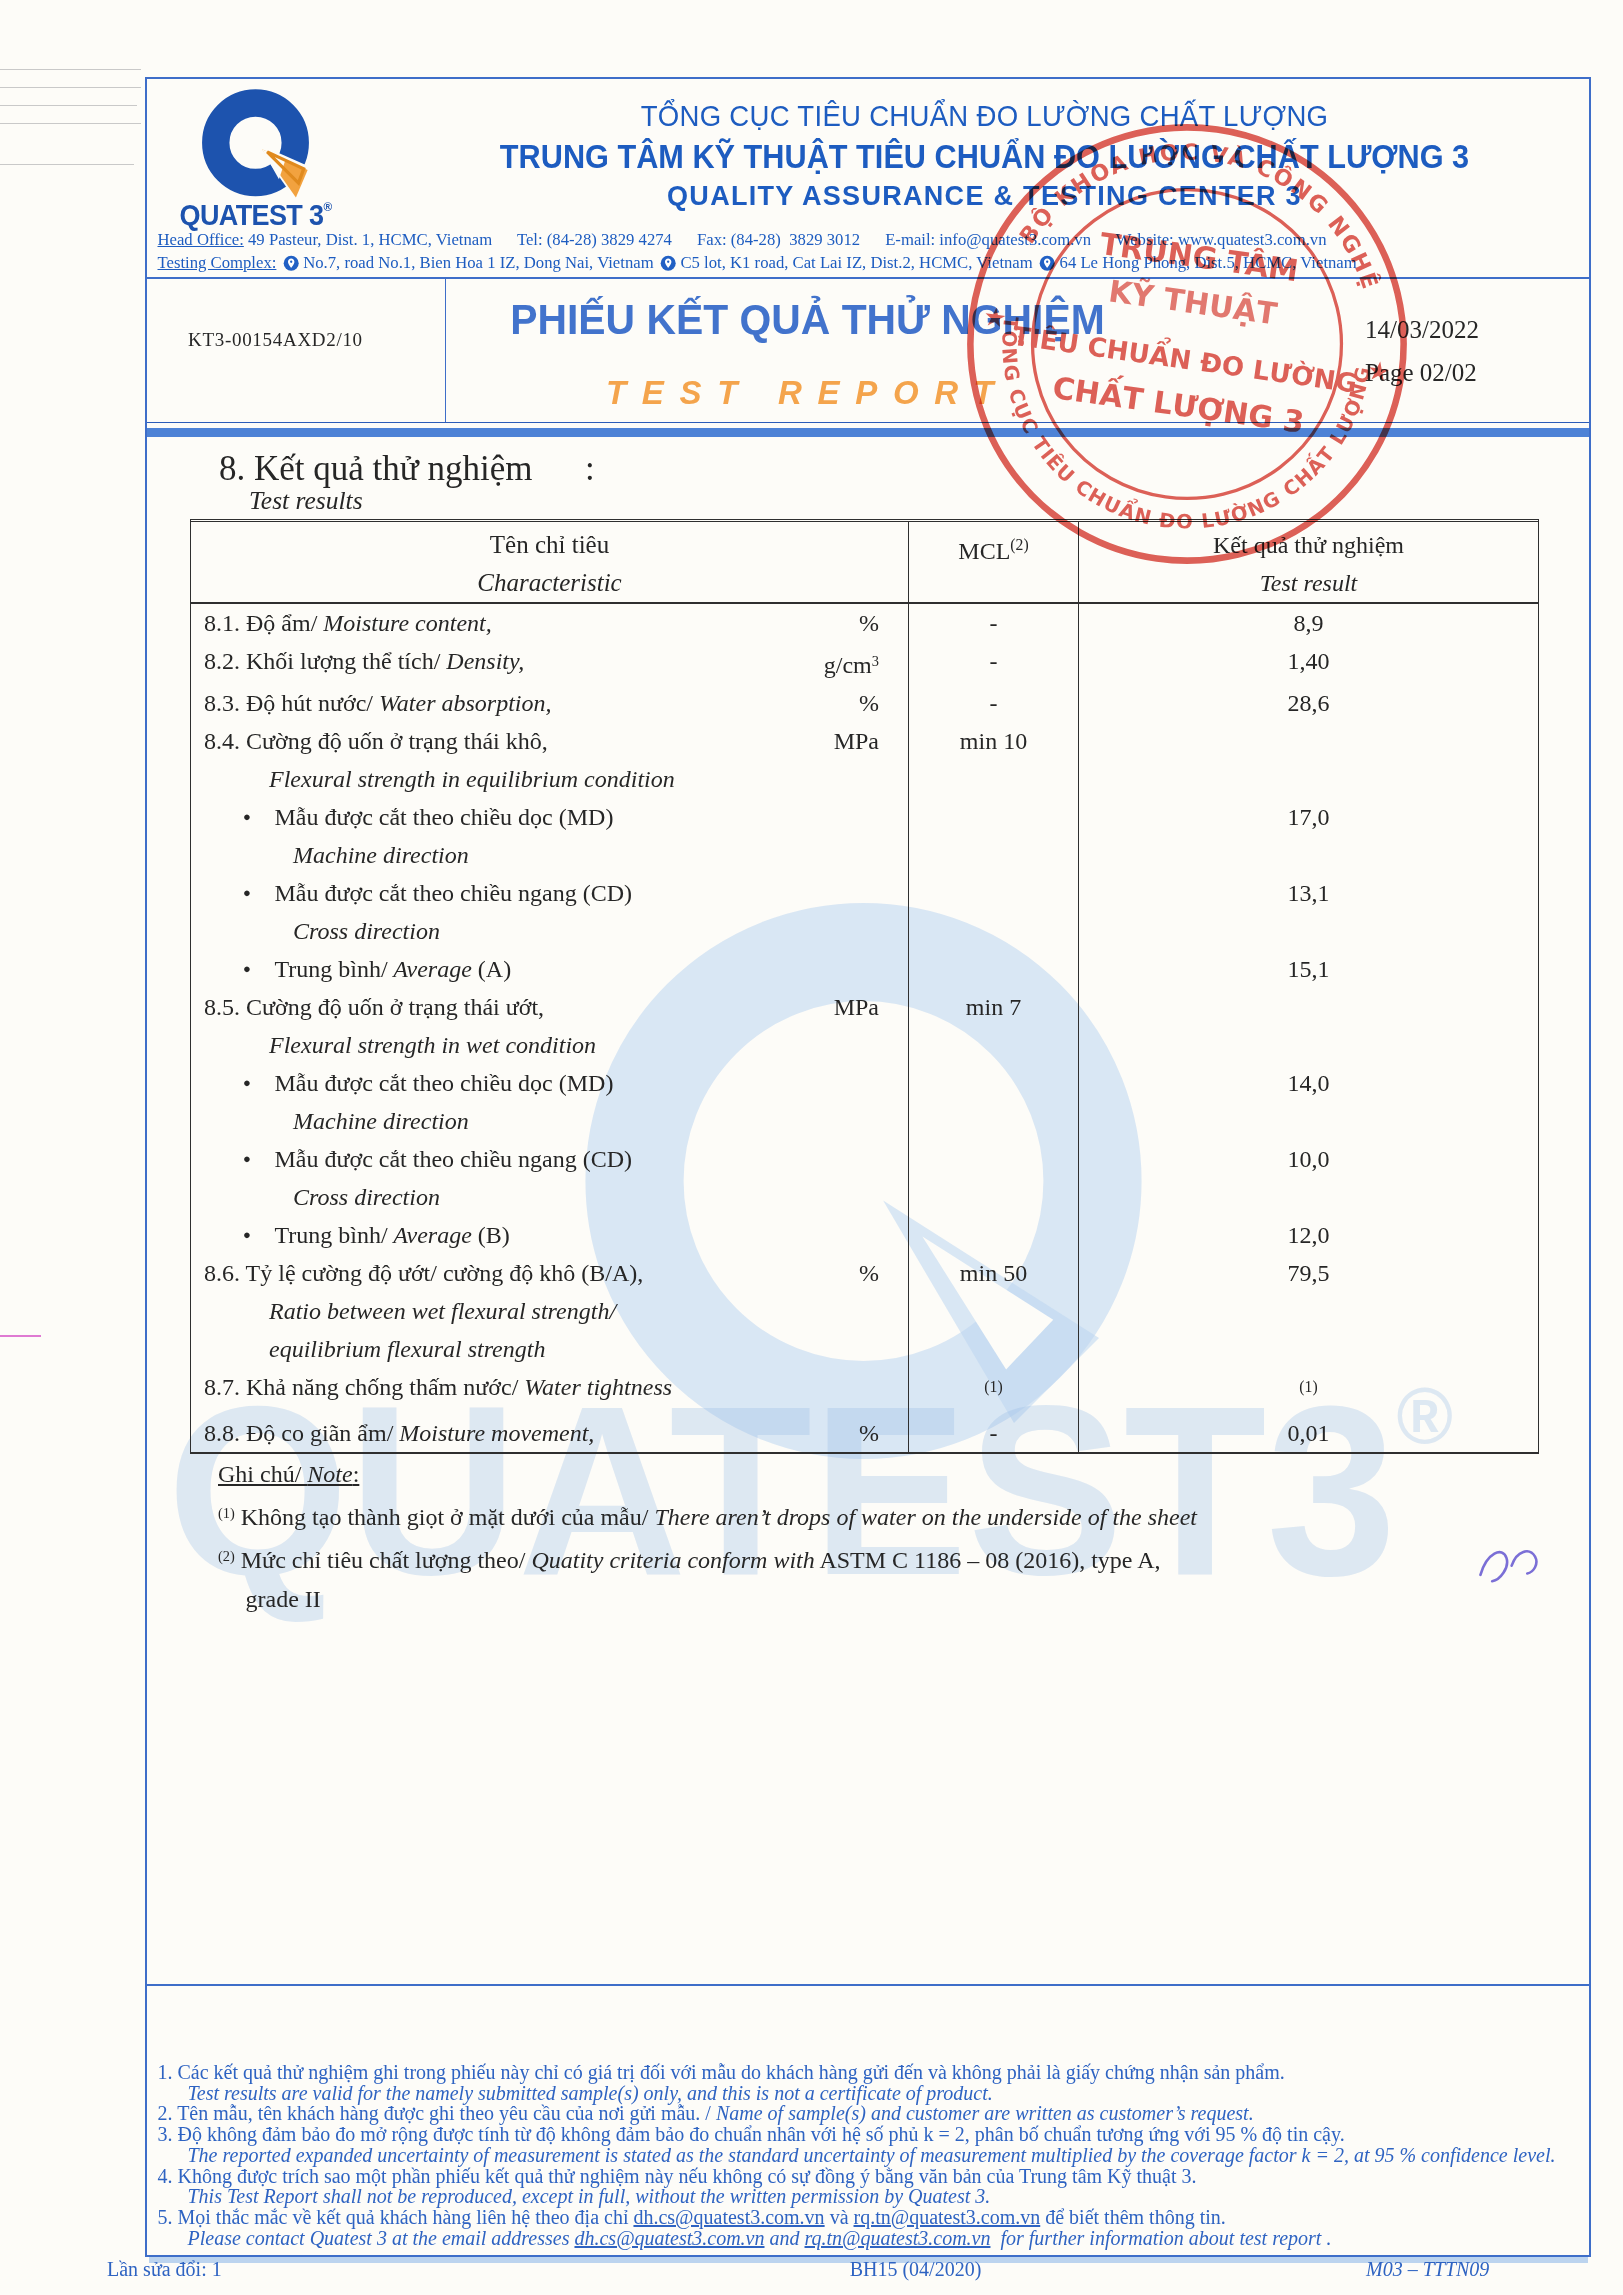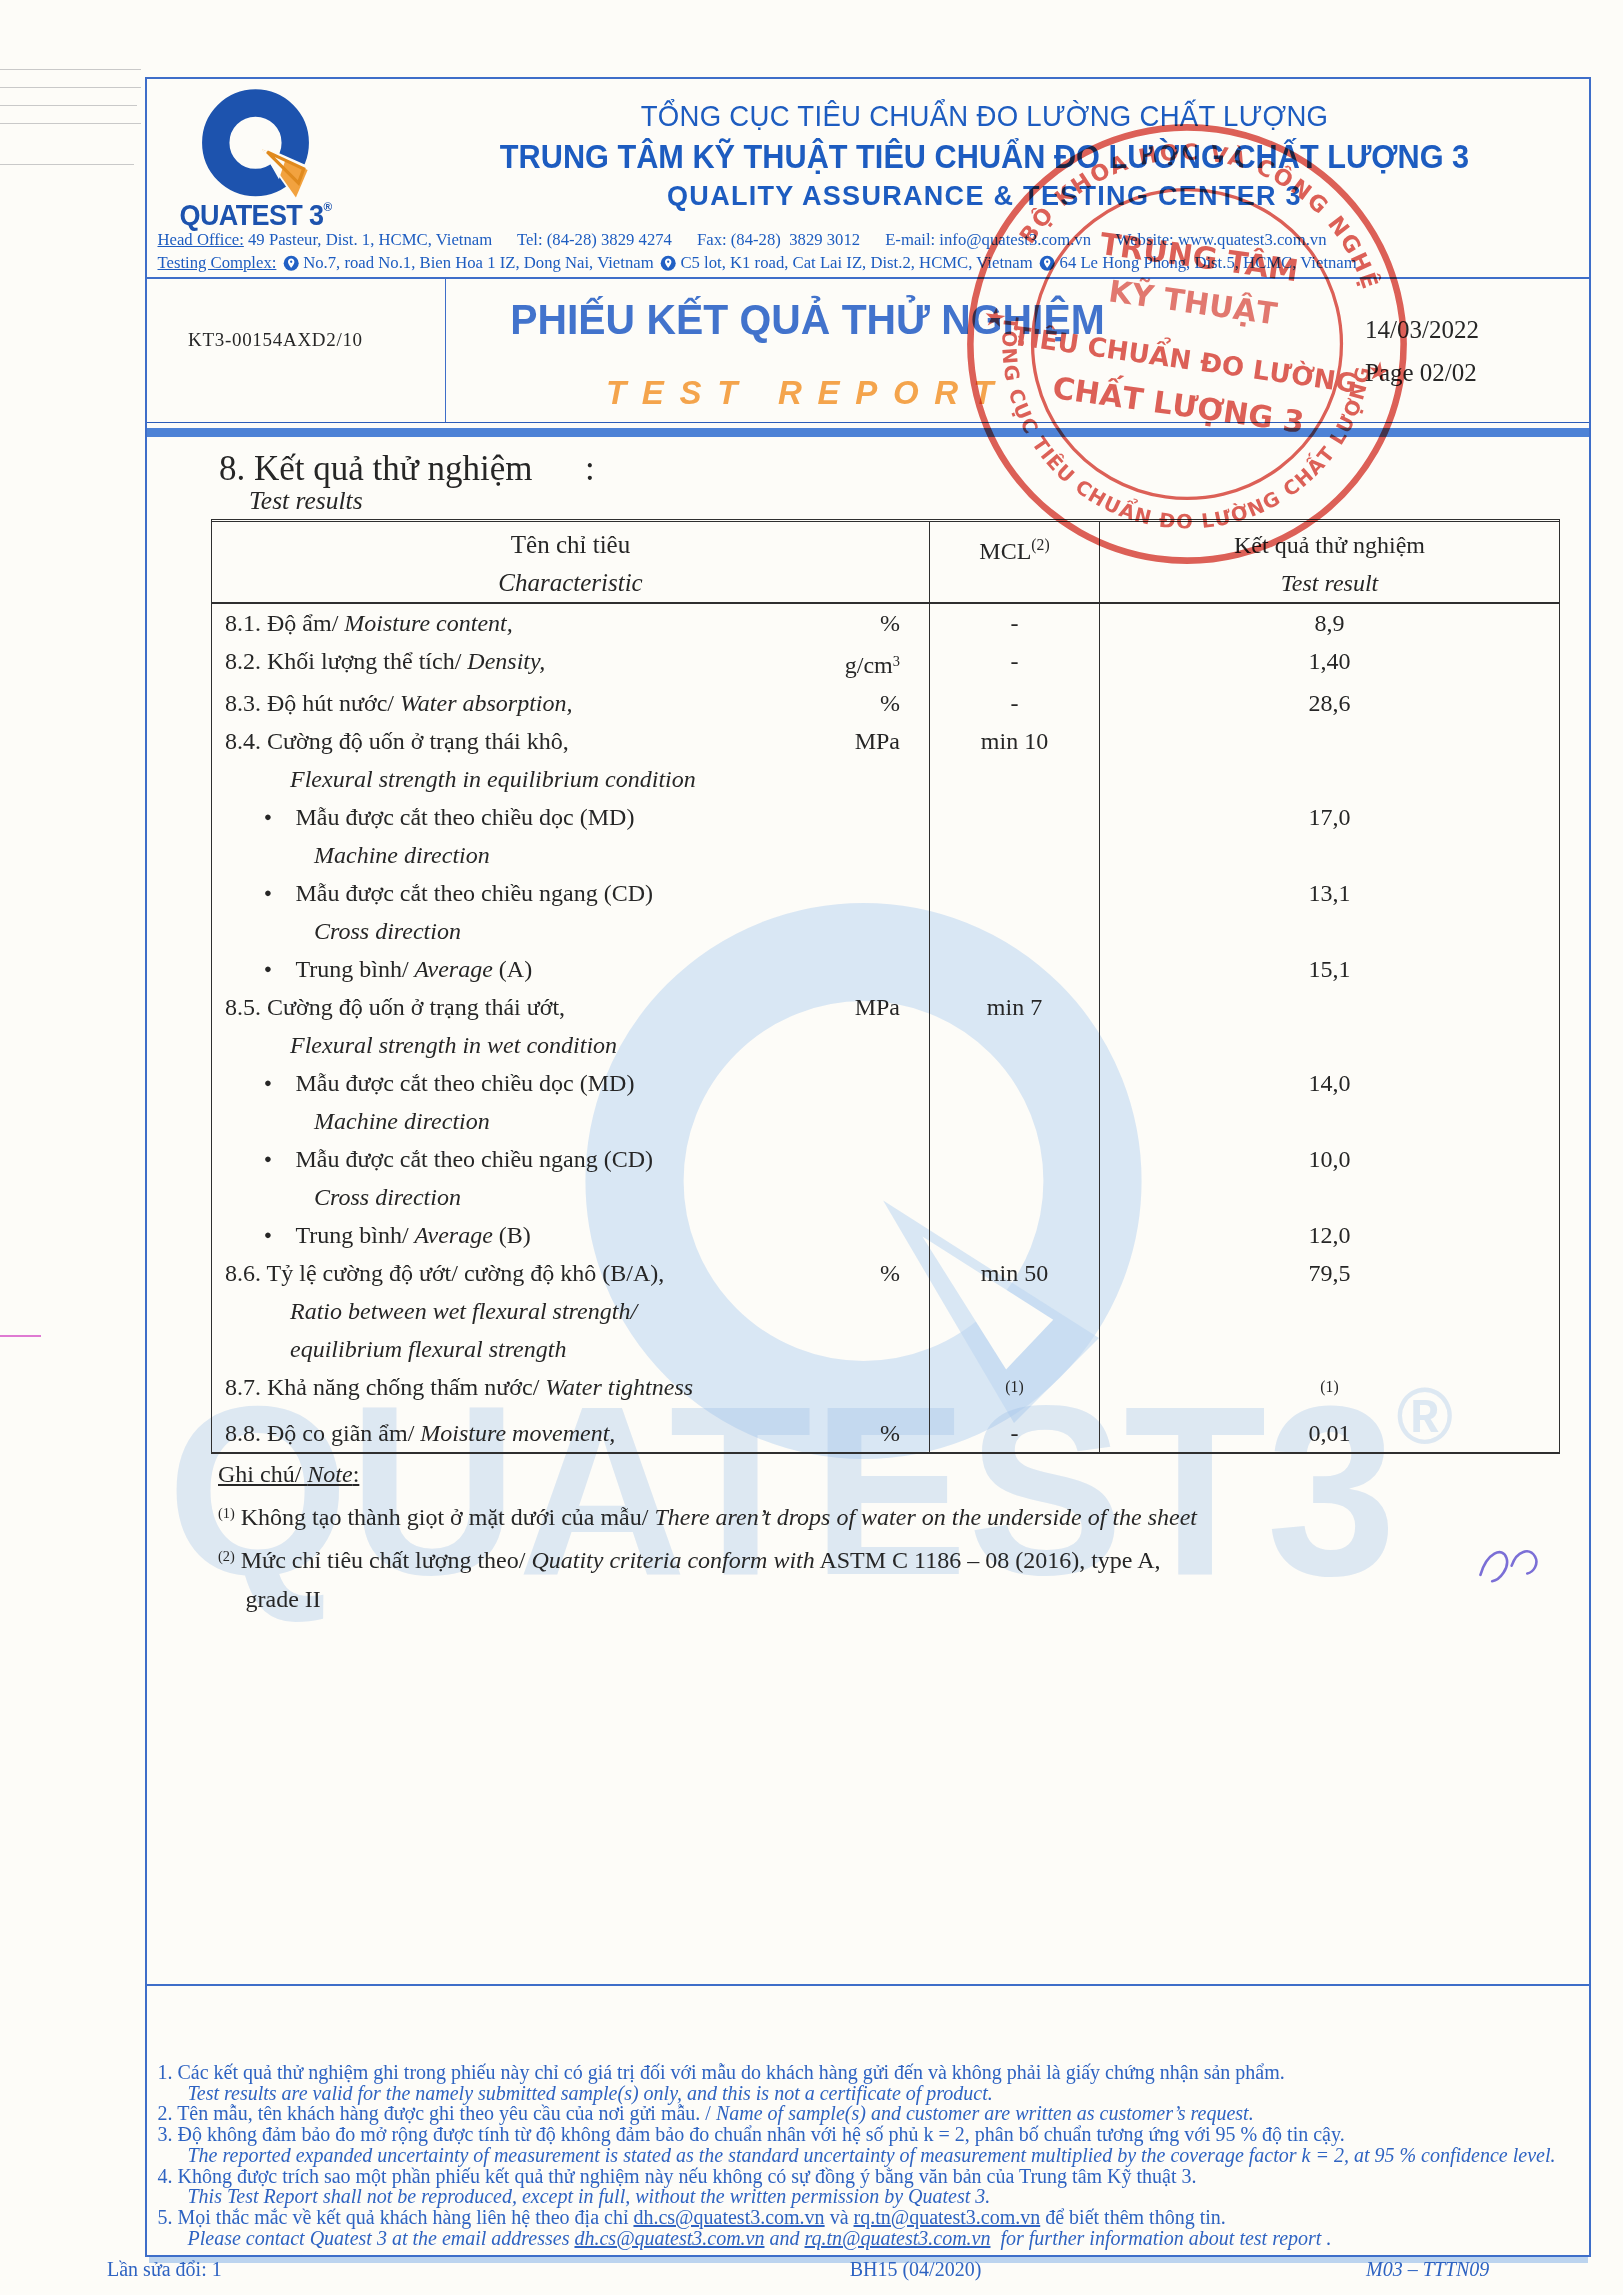--- a/index.html
+++ b/index.html
@@ -40,21 +40,21 @@
   .title-vi{position:absolute;left:314px;top:216px;width:693px;text-align:center;color:#4273cc;
             font-weight:bold;font-size:43px;white-space:nowrap;transform:scaleX(.95);}
   .title-en{position:absolute;left:314px;top:275px;width:693px;text-align:center;color:#f4a44c;
             font-weight:bold;font-style:italic;font-size:33px;letter-spacing:15.7px;white-space:nowrap;margin-top:20px;}
   .tdate{position:absolute;left:1218px;top:237px;font-size:25px;}
   .tpage{position:absolute;left:1218px;top:280px;font-size:25px;}
   
   .s8{position:absolute;left:72px;top:370px;font-size:35px;white-space:pre-wrap;}
   .s8b{position:absolute;left:102px;top:407px;font-size:25.5px;font-style:italic;}
   
-  .ttable{position:absolute;left:64px;top:440px;width:1349px;z-index:2;
+  .ttable{position:absolute;left:43px;top:440px;width:1349px;z-index:2;
           border-top:3.9px double #2f2f2f;border-bottom:2.6px solid #2f2f2f;
           border-left:1.3px solid #2f2f2f;border-right:1.3px solid #2f2f2f;box-sizing:border-box;}
   .trow,.thead{display:grid;grid-template-columns:718px 170px auto;}
   .thead{border-bottom:2.6px solid #2f2f2f;height:80px;}
   .c1{border-right:1.3px solid #2f2f2f;padding-left:13px;box-sizing:border-box;}
   .c2{border-right:1.3px solid #2f2f2f;text-align:center;box-sizing:border-box;}
   .c3{text-align:center;box-sizing:border-box;}
   .hc{padding-left:0;text-align:center;line-height:38px;padding-top:3.9px;font-size:25px;}
   .ttable .l1{display:flex;line-height:38px;font-size:24px;white-space:pre;}
   .subline{line-height:38px;font-size:24px;font-style:italic;margin-left:65px;}

